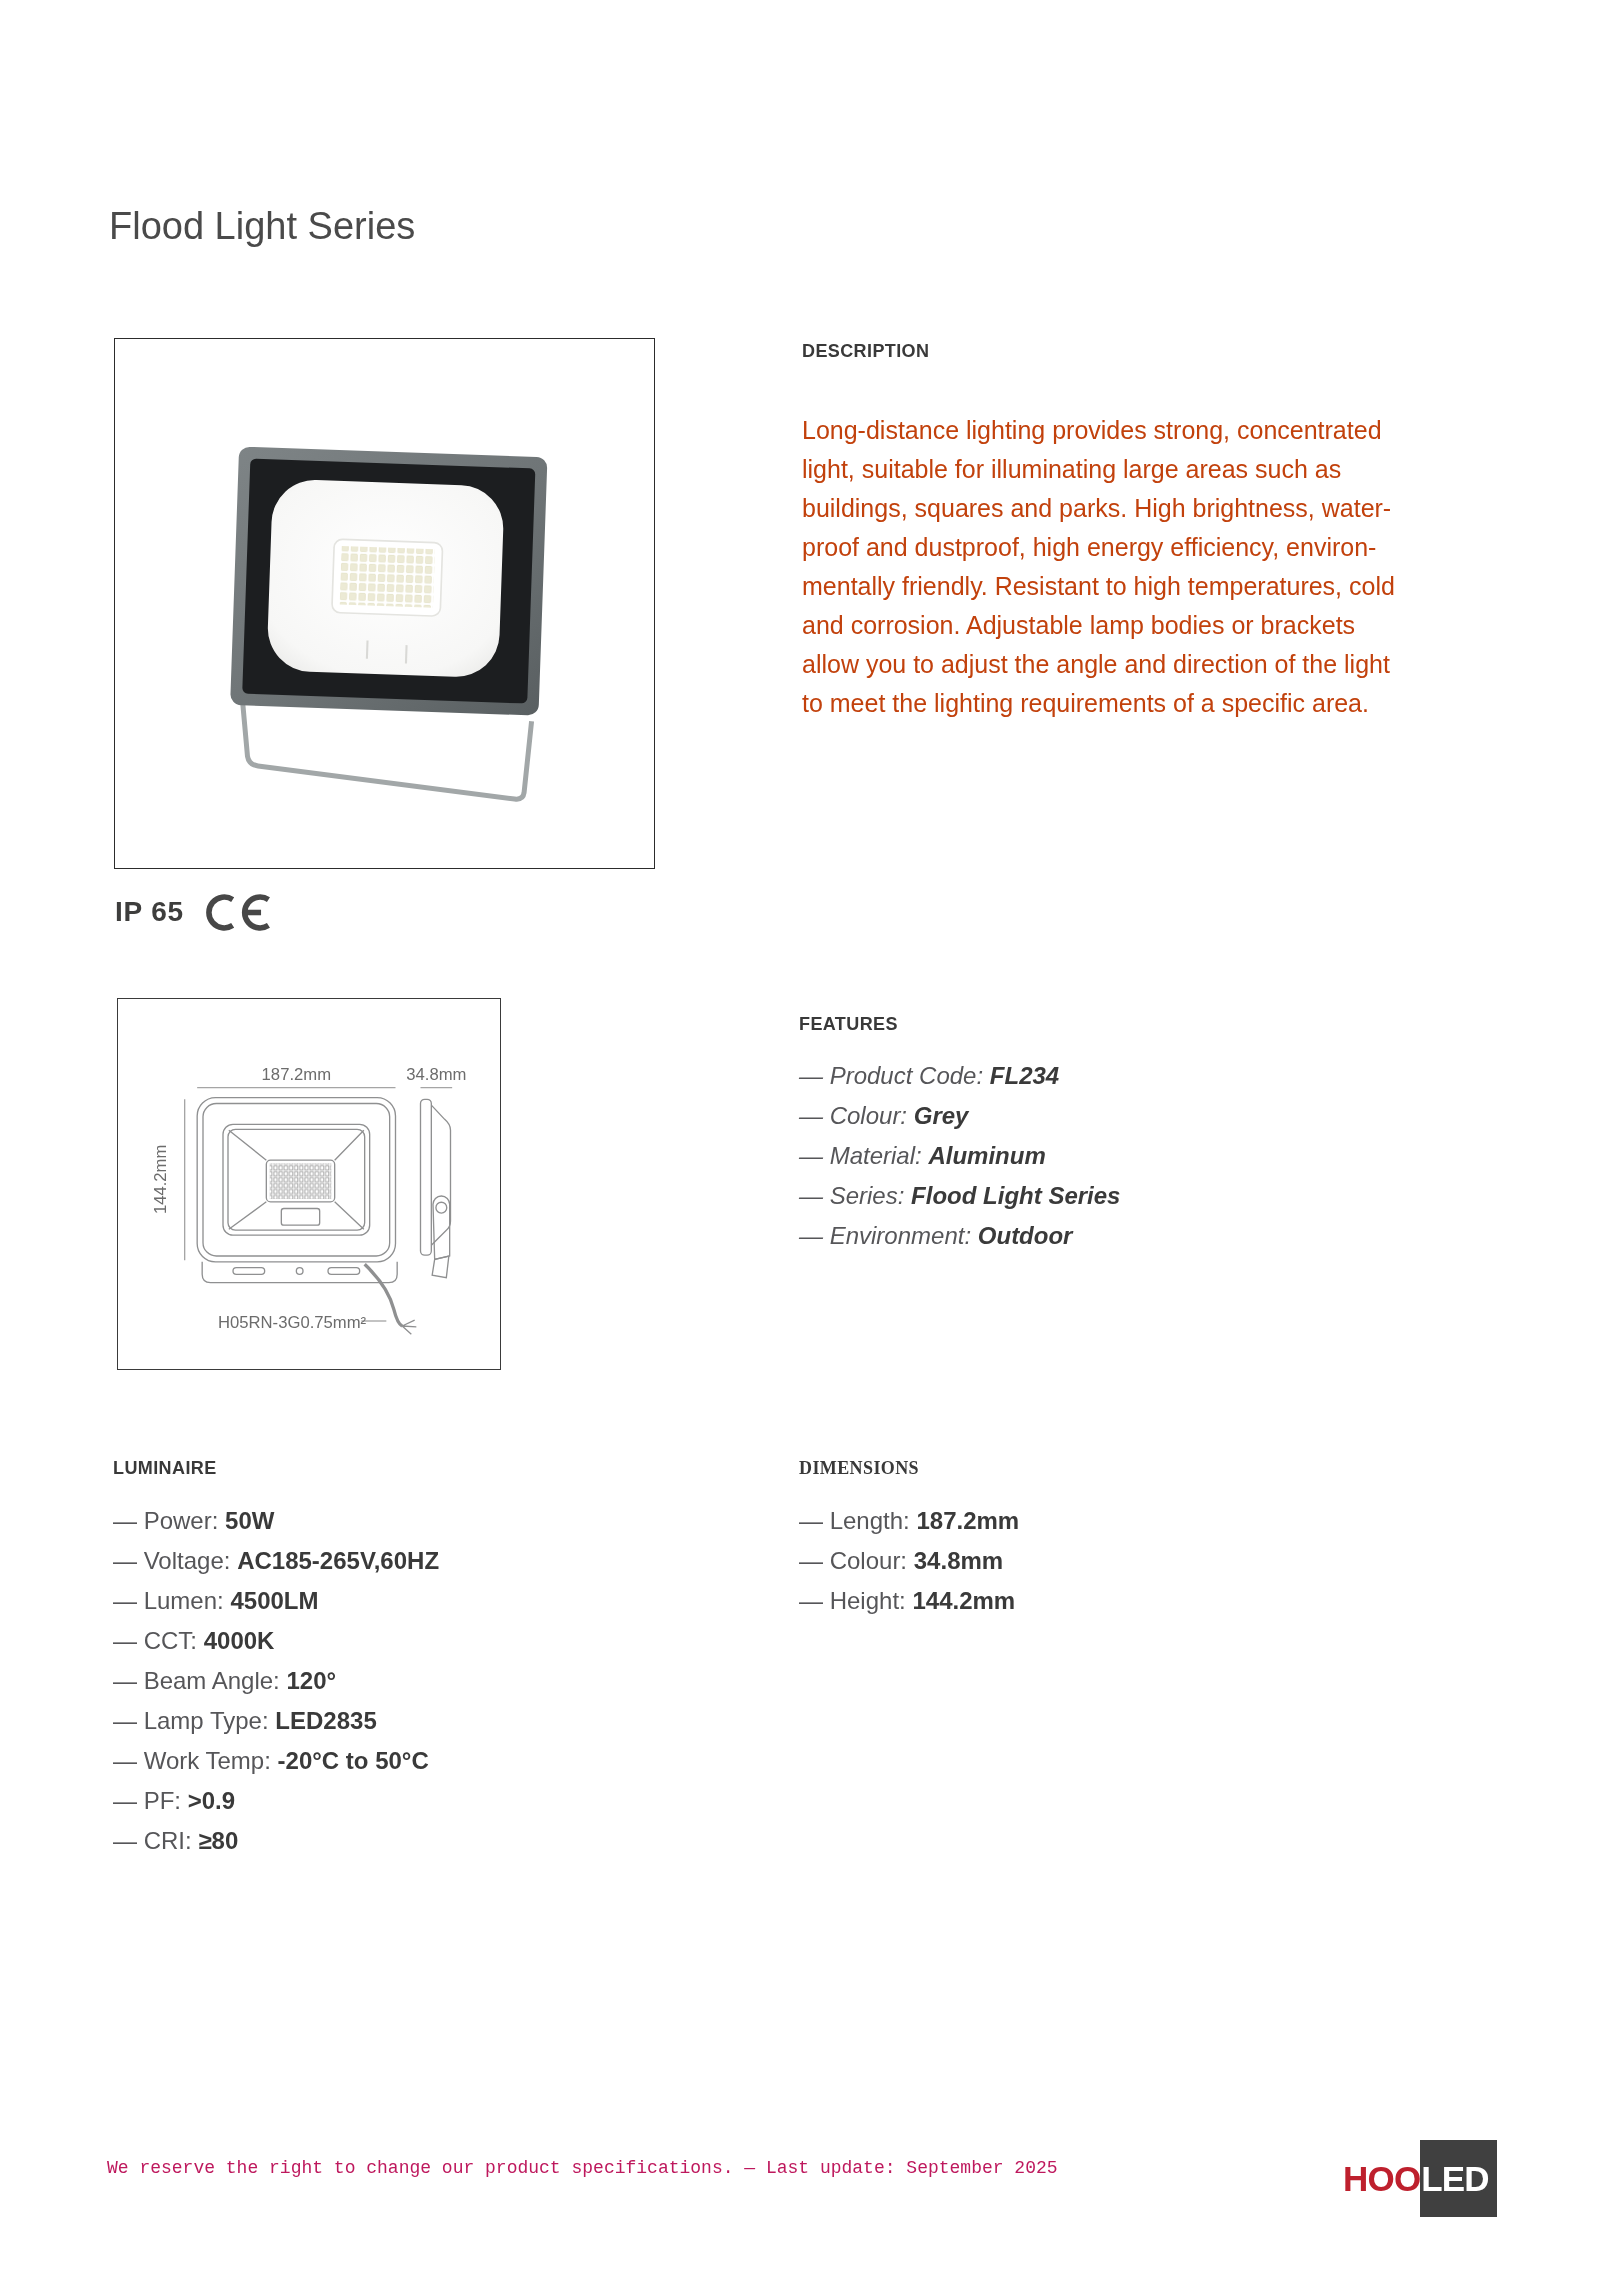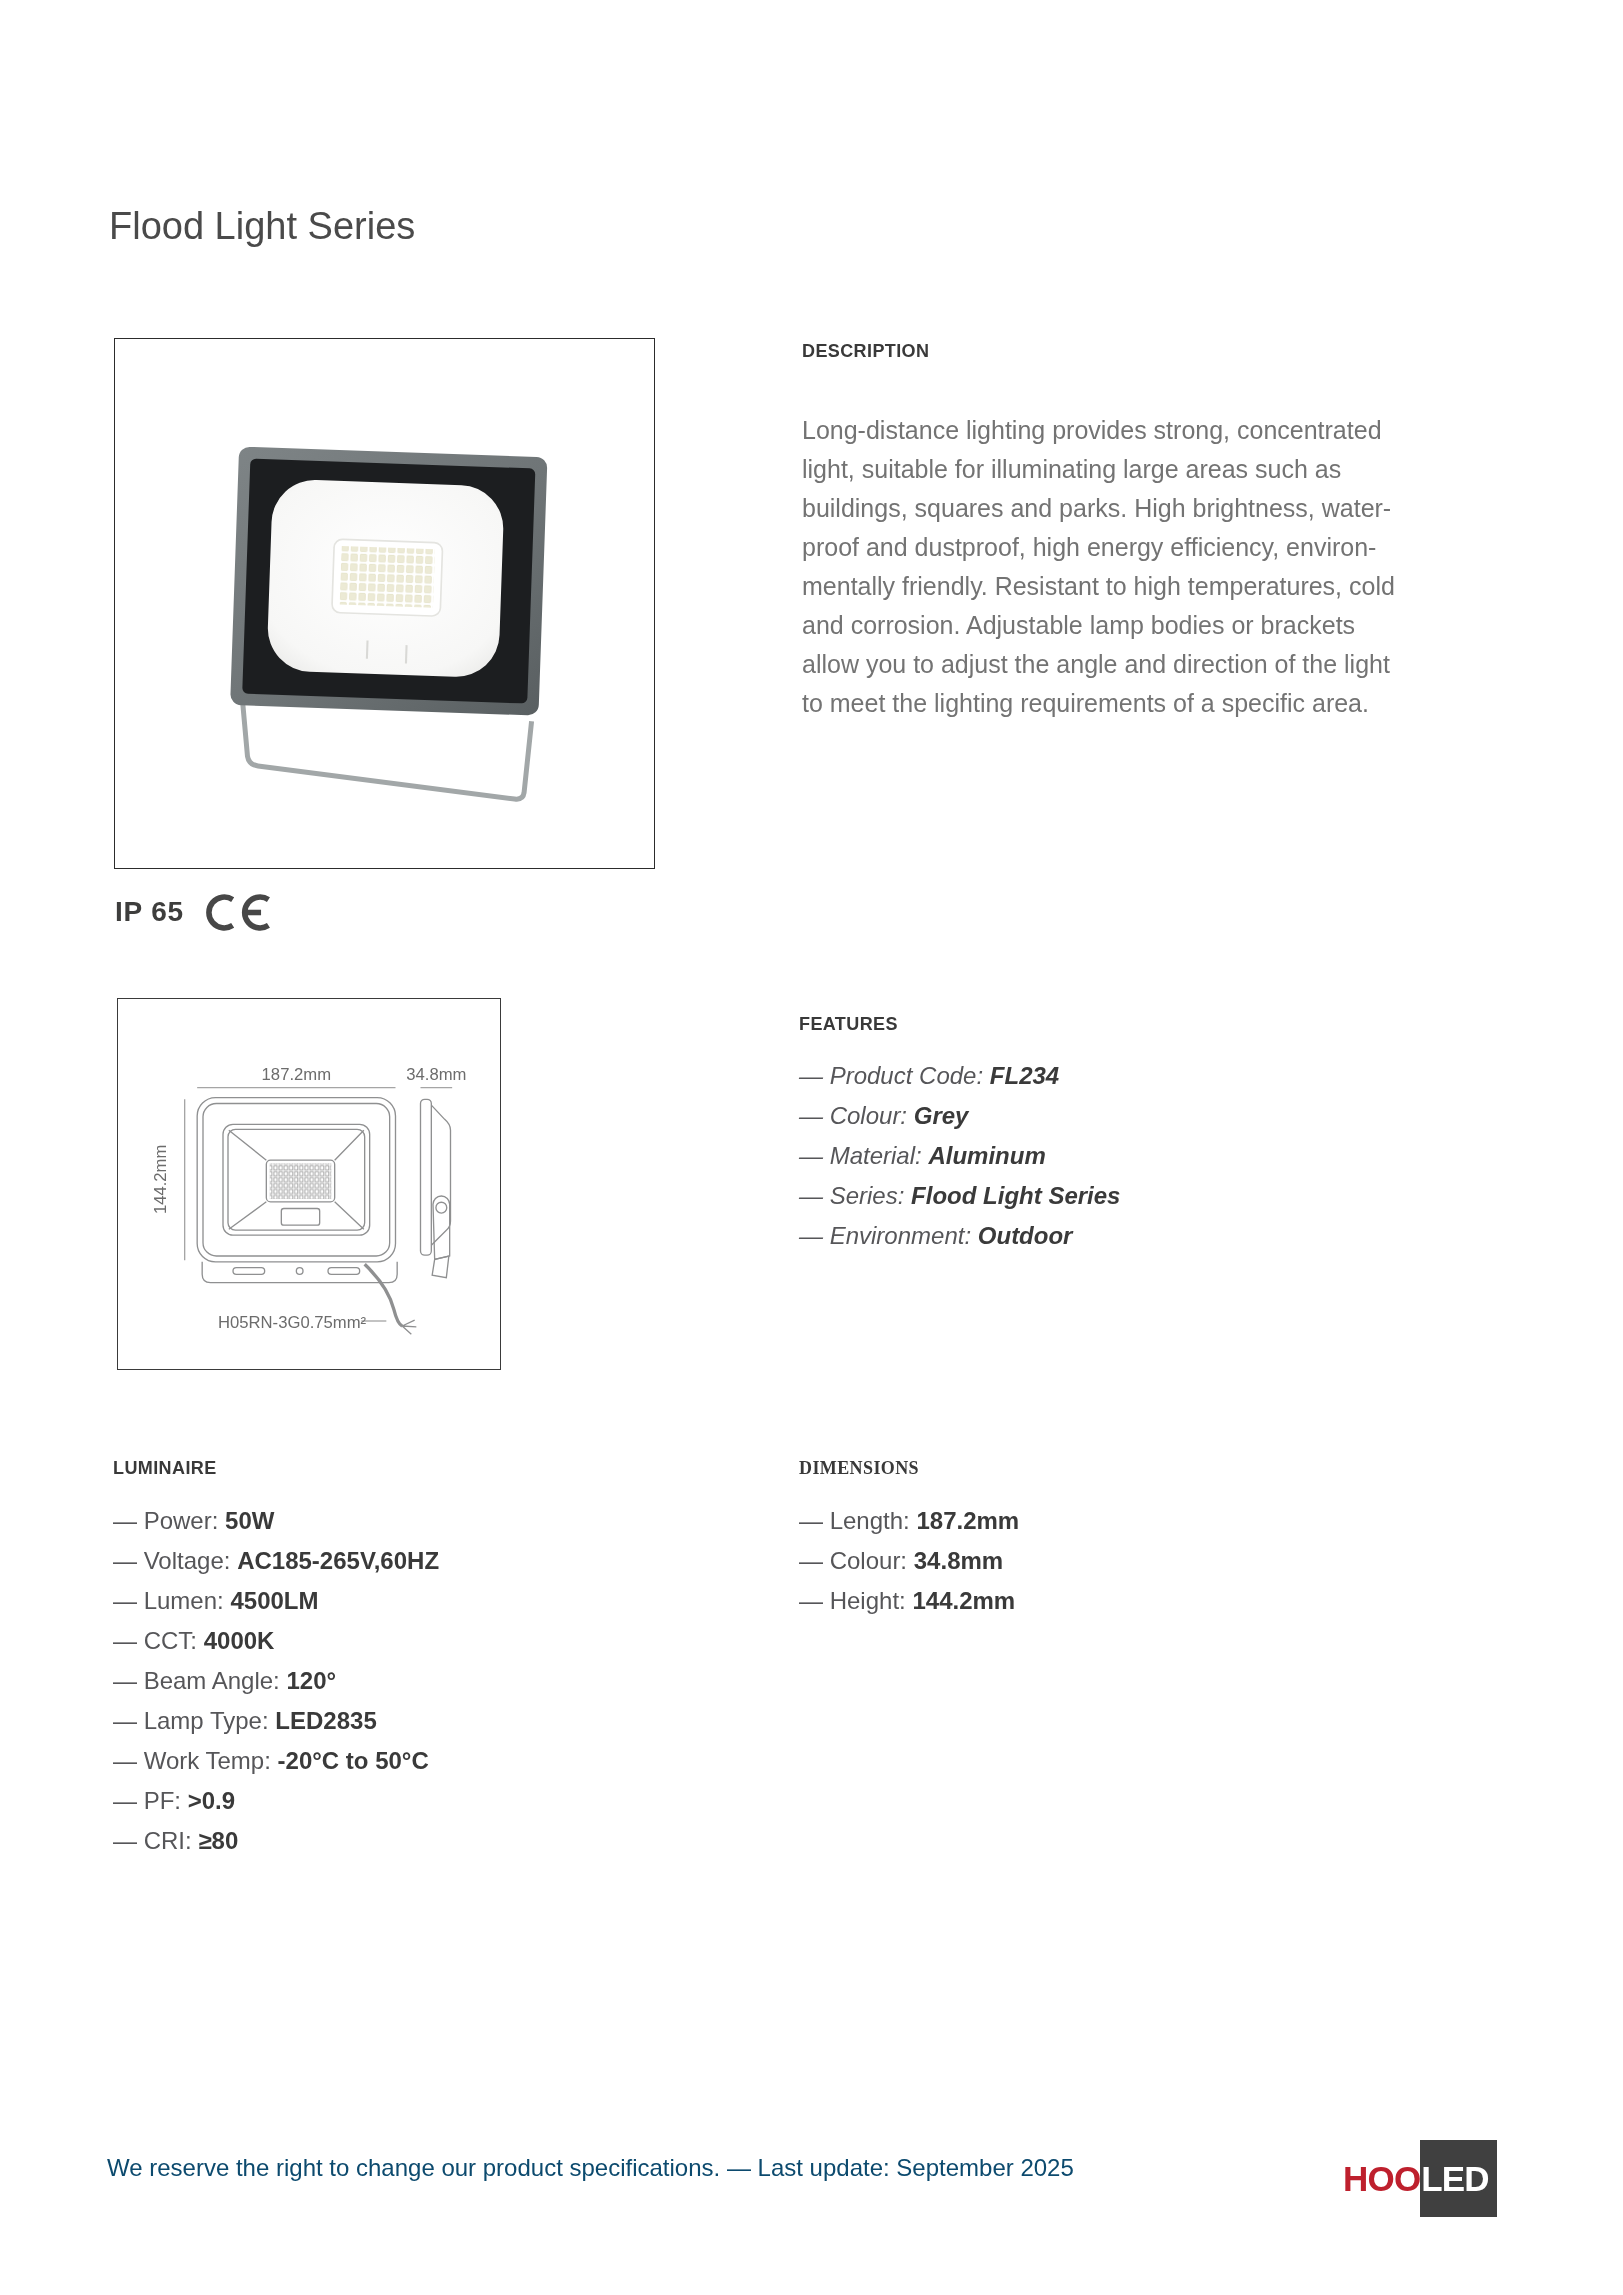--- a/index.html
+++ b/index.html
@@ -8,32 +8,32 @@
     font-family:"Liberation Sans", sans-serif;color:#3a3a3a;overflow:hidden;
   }
   .abs{position:absolute;}
   .page-title{left:107px;top:98px;font-size:63px;font-weight:700;color:#3d3d3c;line-height:1;}
   .page-subtitle{left:109px;top:204px;font-size:38px;font-weight:400;color:#4a4a4a;line-height:1.2;}
   .photo-box{left:114px;top:338px;width:541px;height:531px;border:1.7px solid #2c2c2c;box-sizing:border-box;background:#fff;}
   .cert-row{left:115px;top:893px;display:flex;align-items:center;gap:18.4px;height:38px;}
   .ip-rating{font-size:28px;font-weight:700;color:#3e3e3d;letter-spacing:0.8px;}
   .sec-heading{font-size:18px;font-weight:700;color:#393939;letter-spacing:0.4px;line-height:1;}
   .desc-heading{left:802px;top:327px;}
-  .desc-body{left:802px;top:386px;width:767px;font-size:25px;line-height:39px;color:#737373;white-space:pre-line;}
+  .desc-body{left:802px;top:386px;width:767px;font-size:25px;line-height:39px;color:#c2410c;white-space:pre-line;}
   .drawing-box{left:117px;top:998px;width:384px;height:372px;border:1.7px solid #3a3a3a;box-sizing:border-box;background:#fff;}
   .features-heading{left:799px;top:1000px;}
   .spec-list{list-style:none;margin:0;padding:0;font-size:24px;line-height:40px;color:#565659;}
   .features-list{left:799px;top:1056px;font-style:italic;}
   .lum-heading{left:113px;top:1444px;}
   .lum-list{left:113px;top:1501px;}
   .dim-heading{left:799px;top:1444px;font-family:Liberation Serif, serif;}
   .dim-list{left:799px;top:1501px;}
   .spec-label{color:#565659;font-weight:400;}
   .spec-value{color:#3a3a3a;font-weight:700;margin-left:0.28em;}
-  .footer-text{left:107px;top:2155px;font-size:24px;line-height:26px;color:#0c4a6e;}
+  .footer-text{left:107px;top:2155px;font-size:18px;line-height:26px;color:#be185d;font-family:Liberation Mono, monospace;}
   .logo{left:1343px;top:2140px;display:flex;align-items:center;height:77px;}
   .logo-hoo{font-size:35px;font-weight:700;letter-spacing:-0.8px;line-height:1;}
   .logo-square{width:77px;height:77px;display:flex;align-items:center;box-sizing:border-box;padding-left:0.8px;}
   .logo-led{font-size:35px;font-weight:700;color:#ffffff;letter-spacing:-0.8px;line-height:1;}
   svg text{font-family:"Liberation Sans", sans-serif;}
 </style>
 </head>
 <body>
 
 <div class="page">

